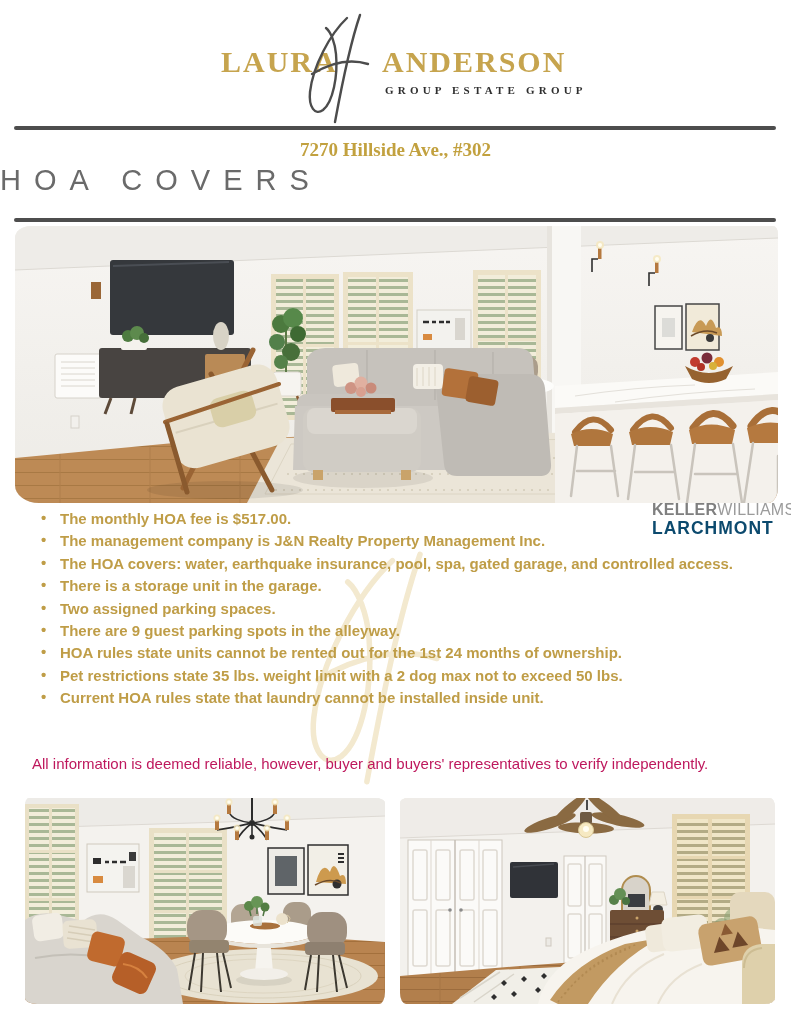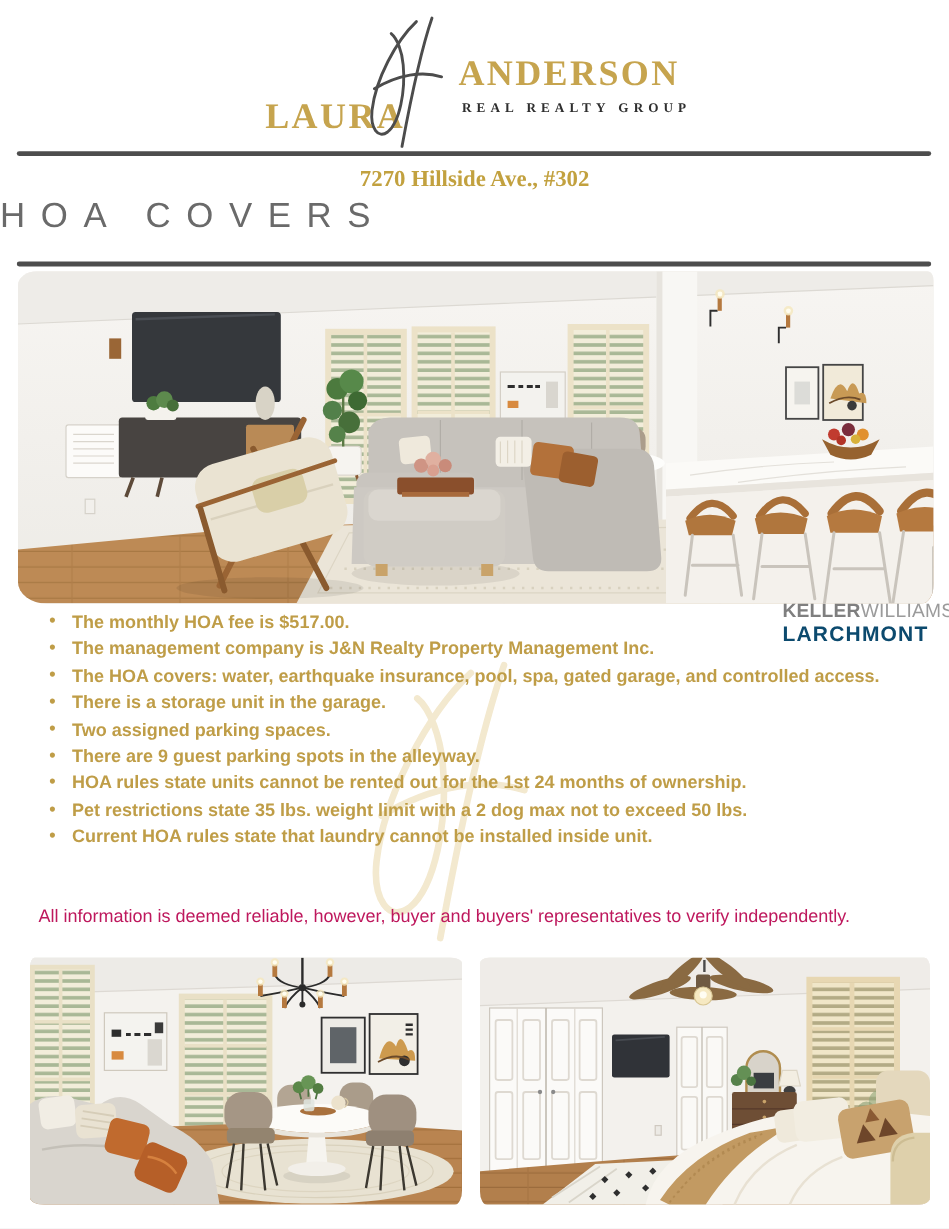--- a/index.html
+++ b/index.html
@@ -3,21 +3,21 @@
 <meta charset="utf-8">
 <style>
   html,body{margin:0;padding:0;background:#e9e9e9;}
   .page{
     position:relative;width:791px;height:1024px;background:#ffffff;
     margin:0 auto;overflow:hidden;font-family:"Liberation Sans",sans-serif;
   }
   
   .logo-word{position:absolute;font-family:"Liberation Serif",serif;color:#c6a44e;
     font-size:30px;letter-spacing:2px;font-weight:600;}
-  .logo-laura{left:221px;top:45px;margin-top:36px;}
+  .logo-laura{left:221px;top:45px;}
   .logo-anderson{left:382px;top:45px;}
   .logo-tagline{position:absolute;left:385px;top:84px;font-family:"Liberation Serif",serif;
     font-size:11px;font-weight:bold;letter-spacing:4.2px;color:#2f2f2f;}
   .monogram{position:absolute;left:298px;top:12px;width:76px;height:112px;}
   .rule{position:absolute;left:14px;right:15px;height:4px;background:#4d4d4d;border-radius:2px;}
   .rule-top{top:126px;}
   .rule-bottom{top:218px;}
   .address{position:absolute;left:0;right:0;top:139px;text-align:center;
     font-family:"Liberation Serif",serif;font-weight:bold;font-size:19px;color:#c2a13f;}
   .doc-title{position:absolute;left:0;right:0;top:164px;text-align:left;
@@ -53,21 +53,21 @@
   <div>
     <span class="logo-word logo-laura">LAURA</span>
     <svg class="monogram" viewBox="0 0 72 112">
       <g fill="none" stroke="#4c4c4c" stroke-width="2.4" stroke-linecap="round">
         <path d="M47,6 C30,22 13,54 10,80 C8.5,95 15,104 23,98 C33,90 38,64 36,42 C35,31 31,20 26,16"></path>
         <path d="M60,3 C50,32 42,72 35,110"></path>
         <path d="M12,62 C32,50 52,47 68,52"></path>
       </g>
     </svg>
     <span class="logo-word logo-anderson">ANDERSON</span>
-    <span class="logo-tagline">REAL REALTY GROUP</span>
+    <span class="logo-tagline">GROUP ESTATE GROUP</span>
   </div>
 
   <div class="rule rule-top"></div>
 
   <div class="address">7270 Hillside Ave., #302</div>
   <div class="doc-title">HOA COVERS</div>
 
   <div class="rule rule-bottom"></div>
 
   <div class="photo photo-main">

